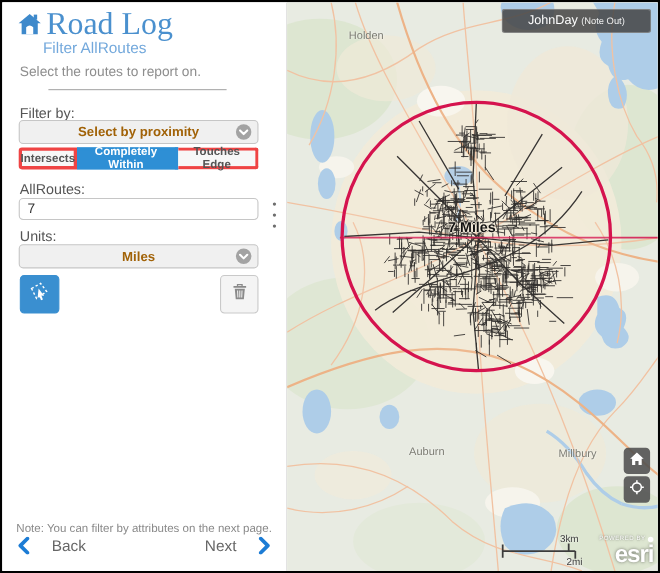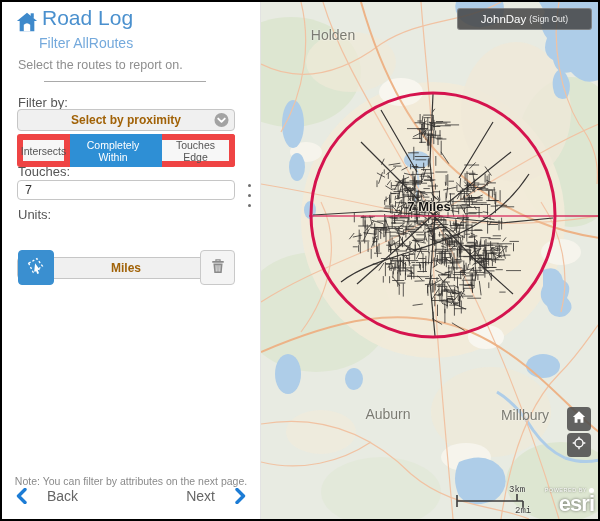--- a/index.html
+++ b/index.html
@@ -1,59 +1,59 @@
 <!DOCTYPE html>
 <html><head>
 <meta charset="utf-8">
 <style>
   html,body{margin:0;padding:0;background:#fff;font-family:"Liberation Sans","DejaVu Sans",sans-serif;}
   .frame{position:relative;width:600px;height:521px;box-sizing:border-box;border:2px solid #000;overflow:hidden;display:flex;}
 
   
   .panel{position:relative;width:258px;height:100%;background:#fff;border-right:1px solid #e3e3e3;flex:0 0 auto;}
   .hdr-icon{position:absolute;left:14px;top:9px;width:22px;height:22px;}
-  .title{position:absolute;left:40px;top:4px;font-size:21px;font-weight:300;color:#4a90ce;letter-spacing:0;}
+  .title{position:absolute;left:40px;top:4px;font-size:29px;font-weight:300;color:#4a90ce;letter-spacing:0;font-family:Liberation Serif, serif;}
   .subtitle{position:absolute;left:37px;top:33px;font-size:14px;color:#74a9dc;}
   .desc{position:absolute;left:16px;top:56px;font-size:12.5px;color:#8e8e8e;}
   .divider{position:absolute;left:42px;top:79px;width:162px;height:1px;background:#a9a9a9;}
   .flabel{position:absolute;left:16px;font-size:13px;color:#555;}
   .dd{position:absolute;left:15px;width:218px;height:22px;box-sizing:border-box;background:#f0f0f0;border:1px solid #c6c6c6;border-radius:4px;display:flex;align-items:center;justify-content:center;cursor:pointer;}
   .dd .dd-text{font-size:12px;font-weight:bold;color:#a16207;}
   .dd .chev{position:absolute;right:5px;top:50%;transform:translateY(-50%);width:15px;height:15px;}
   .tabs{position:absolute;left:15px;top:132px;width:218px;height:20px;display:flex;}
-  .btn-tab{box-sizing:border-box;height:33px;border:6px solid #ef4444;background:#f7f7f7;color:#555;font-size:10.5px;font-family:inherit;padding:0 6px;display:flex;align-items:center;justify-content:center;cursor:pointer;flex:0 0 auto;}
+  .btn-tab{box-sizing:border-box;height:20px;border:3px solid #ef4444;background:#f7f7f7;color:#555;font-size:10.5px;font-family:inherit;padding:0 6px;display:flex;align-items:center;justify-content:center;cursor:pointer;flex:0 0 auto;font-weight:bold;}
   .btn-tab:first-child{border-radius:3px 0 0 3px;}
   .btn-tab:last-child{border-radius:0 3px 3px 0;}
   .btn-tab.selected{background:#2e8fd5;border-color:#2e8fd5;color:#fff;}
   .btn-tab + .btn-tab{border-left:none;}
   .tinput{position:absolute;left:15px;top:178px;width:218px;height:20px;box-sizing:border-box;border:1px solid #c6c6c6;border-radius:4px;font-size:12.5px;color:#333;padding:0 7px;font-family:inherit;outline:none;}
   .sq-btn{position:absolute;width:36px;height:35px;box-sizing:border-box;border-radius:4px;display:flex;align-items:center;justify-content:center;cursor:pointer;border:1px solid transparent;}
   .sq-btn.blue{left:16px;top:248px;background:#3a8fd0;border-color:#3a8fd0;}
   .sq-btn.gray{left:198px;top:248px;width:35px;background:#f4f4f4;border-color:#c9c9c9;}
   .note{position:absolute;left:0;top:473px;width:100%;text-align:center;font-size:10.5px;color:#8a8a8a;}
   .nav{position:absolute;top:486px;display:flex;align-items:center;gap:20px;cursor:pointer;}
   .nav span{font-size:14px;color:#666;}
   .nav.back{left:14px;}
   .nav.next{right:14px;}
   .dots{position:absolute;right:9px;top:182px;display:flex;flex-direction:column;gap:7px;cursor:ew-resize;}
   .dots i{width:3px;height:3px;border-radius:50%;background:#6e6e6e;}
 
   
   .map{position:relative;flex:1 1 auto;height:100%;overflow:hidden;background:#e8ebe2;cursor:grab;}
   .map svg.base{position:absolute;left:0;top:0;}
-  .place-label{position:absolute;transform:translateX(-50%);font-size:14px;color:#7b7b72;text-shadow:0 0 2px #fff;white-space:nowrap;}
+  .place-label{position:absolute;transform:translateX(-50%);font-size:10px;color:#7b7b72;text-shadow:0 0 2px #fff;white-space:nowrap;}
   .circle-label{position:absolute;transform:translateX(-50%);font-size:13px;font-weight:bold;color:#111;
     text-shadow:-1px 0 1px #f4ecdc,1px 0 1px #f4ecdc,0 -1px 1px #f4ecdc,0 1px 1px #f4ecdc;white-space:nowrap;}
   .user-btn{position:absolute;right:6px;top:6px;height:20px;padding:0 23px;background:rgba(72,72,72,.88);border:1px solid rgba(255,255,255,.25);border-radius:3px;color:#fff;display:flex;align-items:center;gap:3px;cursor:pointer;}
   .user-btn .uname{font-size:11.5px;}
   .user-btn .signout{font-size:8.5px;opacity:.9;}
   .map-tool{position:absolute;left:306px;width:24px;height:24px;background:rgba(78,78,78,.88);border-radius:4px;display:flex;align-items:center;justify-content:center;cursor:pointer;}
   .map-tool.home{top:405px;}
   .map-tool.locate{top:431px;}
-  .scalebar{position:absolute;left:190px;top:483px;width:90px;height:32px;font-family:Liberation Mono, monospace;}
+  .scalebar{position:absolute;left:190px;top:483px;width:90px;height:32px;}
   .scalebar .km{position:absolute;left:58px;top:0px;font-size:9px;color:#3c3c3c;text-shadow:0 0 2px #fff;}
   .scalebar .mi{position:absolute;left:64px;top:21px;font-size:9px;color:#3c3c3c;text-shadow:0 0 2px #fff;}
   .esri{position:absolute;right:4px;bottom:4px;text-align:right;color:#fff;line-height:1;}
   .esri .pb{font-size:5.5px;letter-spacing:.5px;text-shadow:0 0 2px rgba(0,0,0,.6);display:flex;align-items:center;gap:2px;justify-content:flex-end;}
   .esri .pb i{width:5px;height:5px;border-radius:50%;background:#fff;display:inline-block;}
   .esri .brand{font-size:22px;font-weight:bold;letter-spacing:-1px;text-shadow:0 0 3px rgba(0,0,0,.55);}
 </style>
 </head>
 <body>
 
@@ -85,25 +85,25 @@
         </svg>
       </span>
     </div>
 
     <div class="tabs" id="tabs">
         <button class="btn-tab" style="width: 53px;">Intersects</button>
         <button class="btn-tab selected" style="width: 92px;">Completely Within</button>
         <button class="btn-tab" style="width: 73px;">Touches Edge</button>
       </div>
 
-    <div class="flabel" style="top:162px;">Touches:</div>
+    <div class="flabel" style="top:162px;">AllRoutes:</div>
     <input class="tinput" type="text" value="7" style="">
 
     <div class="flabel" style="top:205px;">Units:</div>
-    <div class="dd" style="top:220px;margin-top:35px;">
+    <div class="dd" style="top:220px;">
       <span class="dd-text">Miles</span>
       <span class="chev">
         <svg viewBox="0 0 16 16" width="15" height="15">
           <circle cx="8" cy="8" r="7.5" fill="#a3a3a3"></circle>
           <path d="M4.5 6.5 L8 10 L11.5 6.5" fill="none" stroke="#fff" stroke-width="2" stroke-linecap="round" stroke-linejoin="round"></path>
         </svg>
       </span>
     </div>
 
     <div class="sq-btn blue">
@@ -232,21 +232,21 @@
     <div id="placeLabels">
         <span class="place-label" style="left: 72px; top: 25px;">Holden</span>
         <span class="place-label" style="left: 127px; top: 404px; text-align: center;">Auburn</span>
         <span class="place-label" style="left: 264px; top: 405px;">Millbury</span>
       </div>
 
     <div class="circle-label" style="left:168px;top:197px;">7 Miles</div>
 
     <div class="user-btn">
       <span class="uname">JohnDay</span>
-      <span class="signout">(Sign Out)</span>
+      <span class="signout">(Note Out)</span>
     </div>
 
     <div class="map-tool home">
       <span>
         <svg viewBox="0 0 16 16" width="14" height="14">
           <path d="M8 1.5 L15 8 L13 8 L13 14.5 L9.7 14.5 L9.7 10.5 L6.3 10.5 L6.3 14.5 L3 14.5 L3 8 L1 8 Z" fill="#fff"></path>
         </svg>
       </span>
     </div>
     <div class="map-tool locate">

